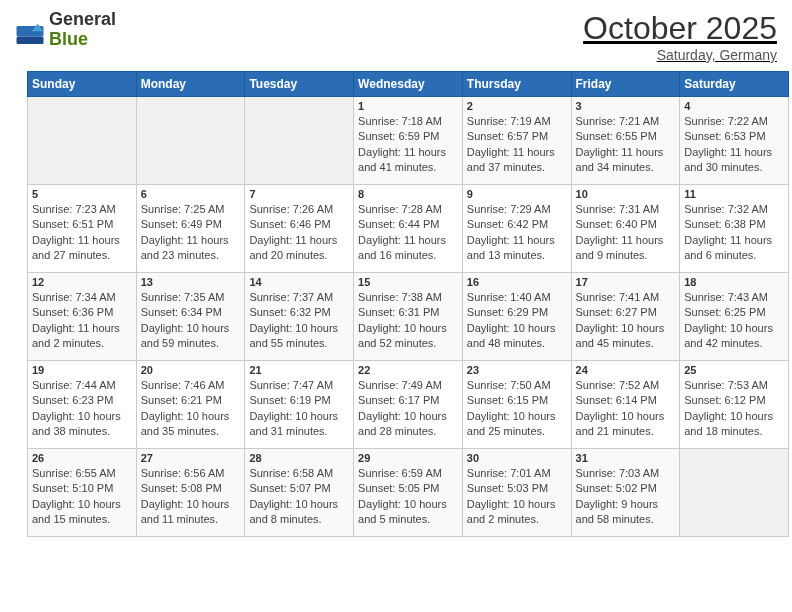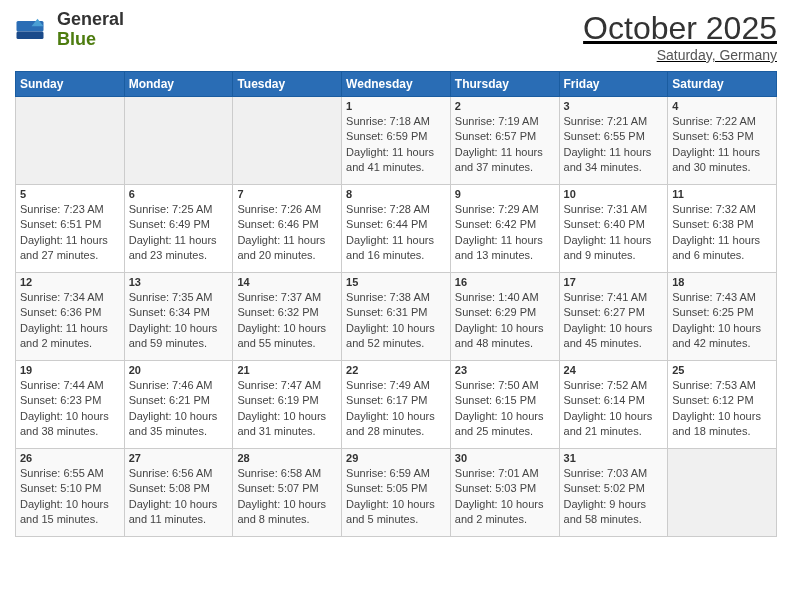--- a/index.html
+++ b/index.html
@@ -17,22 +17,22 @@
       padding: 10px 15px;
     }
     .header {
       display: flex;
       align-items: flex-start;
       justify-content: space-between;
       margin-bottom: 8px;
     }
     .logo {
       display: flex;
-      align-items: center;
-      gap: 12px;
+      align-items: flex-end;
+      gap: 4px;
     }
     .logo-text {
       font-size: 18px;
       font-weight: bold;
       line-height: 1.1;
     }
     .logo-general { color: #333; }
     .logo-blue { color: #4d7c0f; }
     .logo-icon {
       width: 30px;
@@ -48,20 +48,21 @@
       font-weight: 300;
     }
     .location {
       font-size: 14px;
       color: #555;
     }
     .calendar {
       width: 100%;
       border-collapse: collapse;
       border: 1px solid #ccc;
+      margin-left: 12px;
     }
     .calendar th {
       background: #2a6db5;
       color: #fff;
       font-size: 12px;
       font-weight: bold;
       padding: 5px 4px;
       text-align: left;
       border: 1px solid #1a5ca0;
     }

